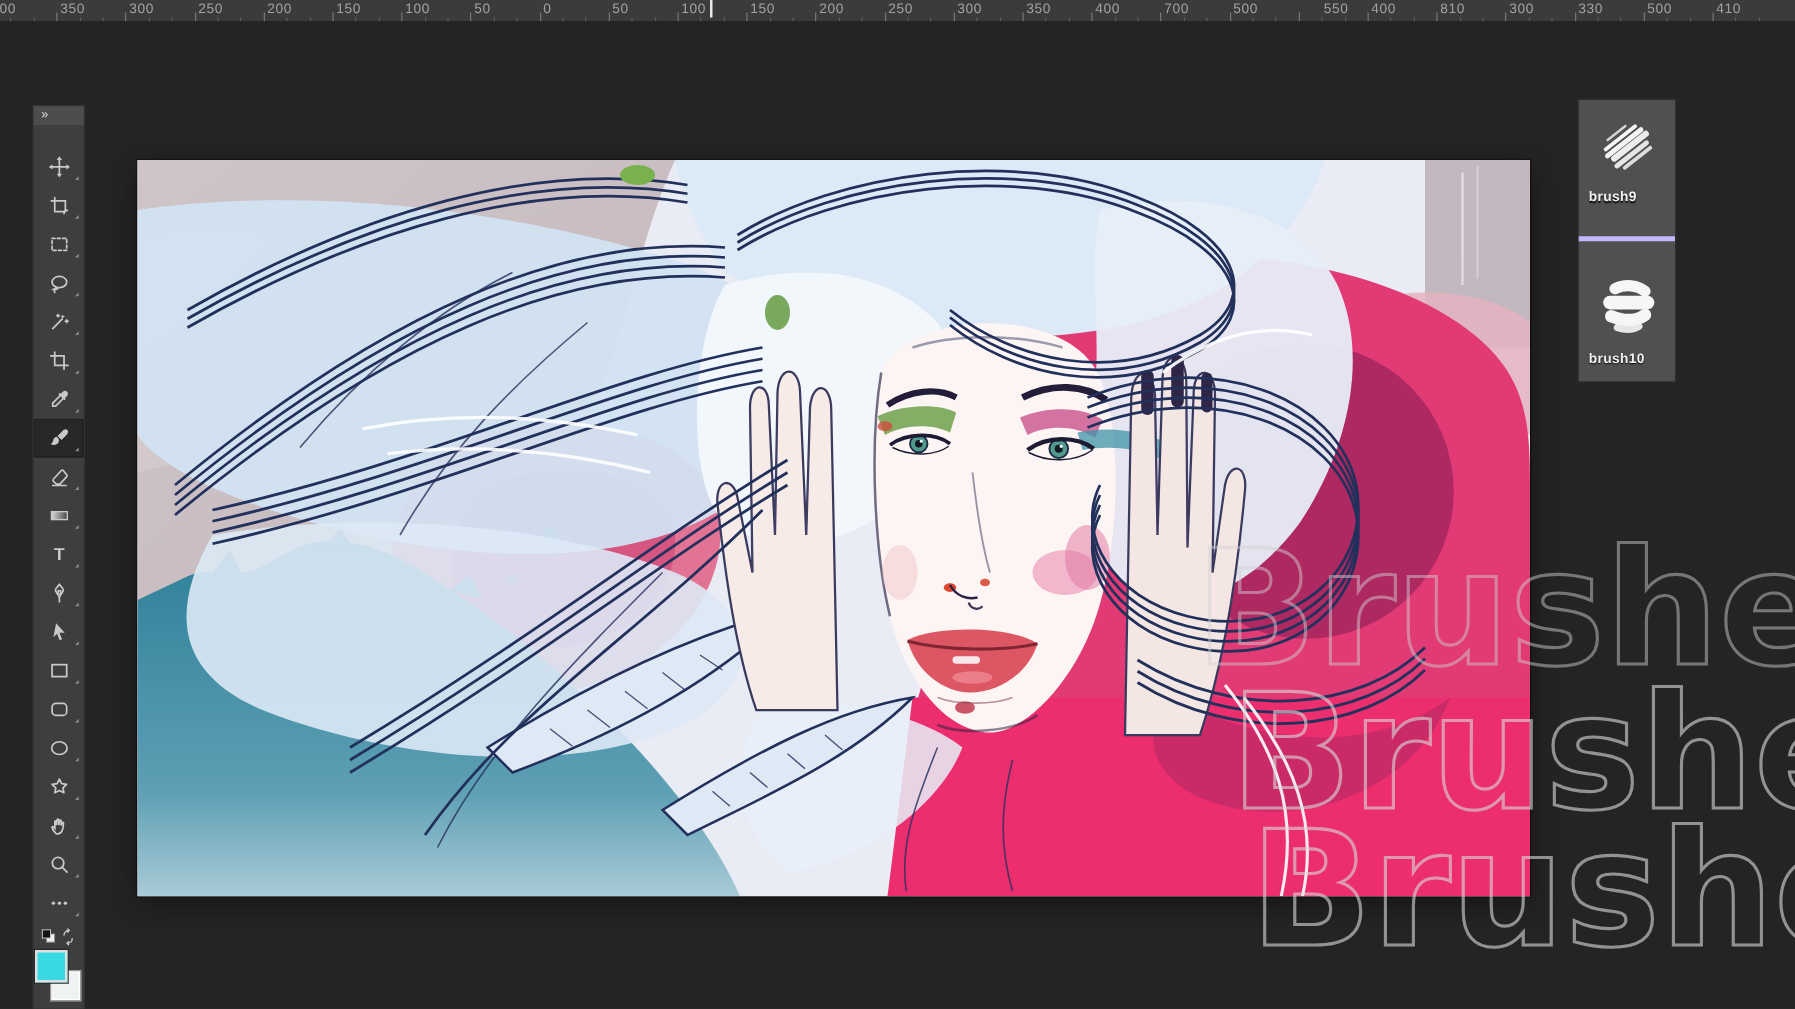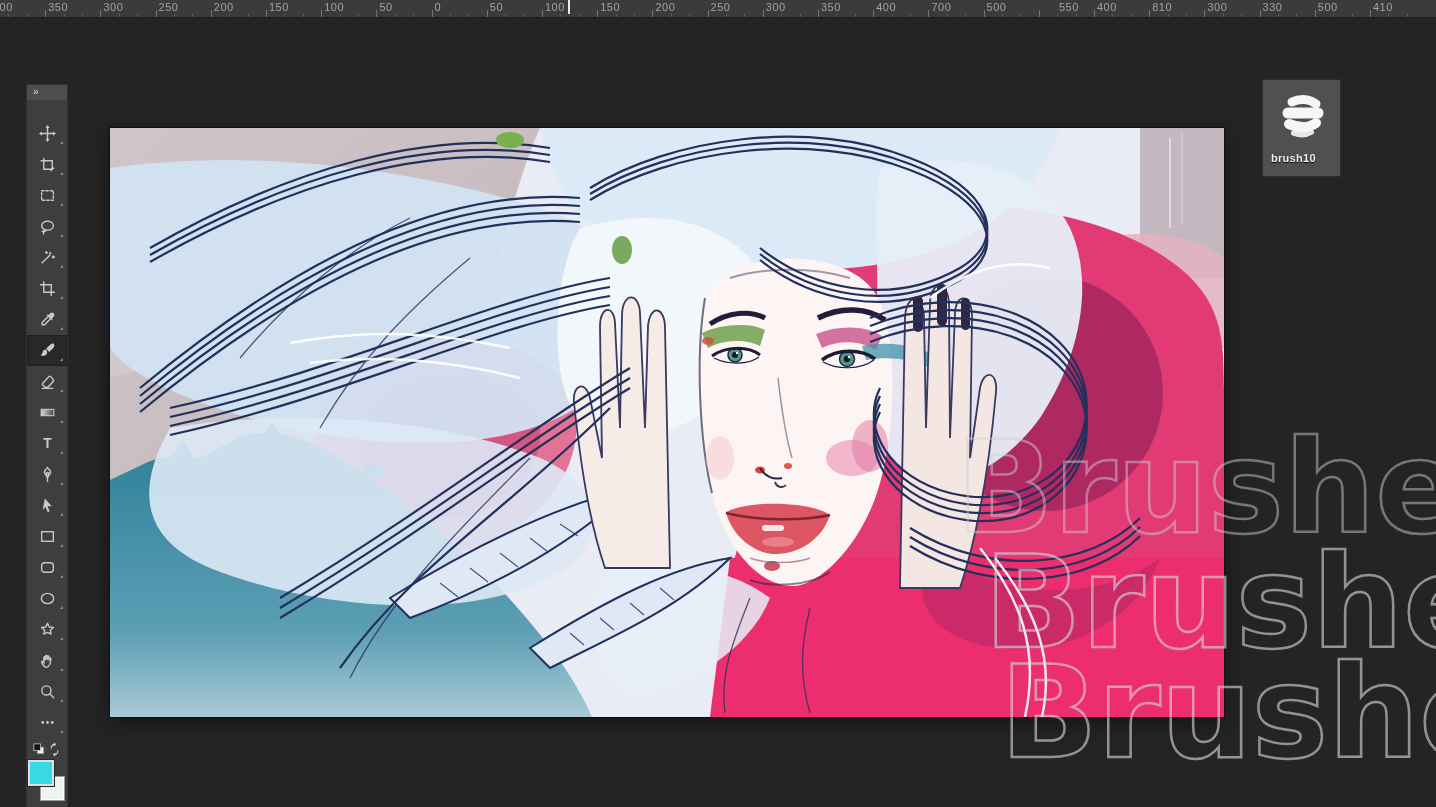--- a/index.html
+++ b/index.html
@@ -40,21 +40,21 @@
   
   #canvas { position:absolute; left:110px; top:128px; width:1114px; height:589px;
             background:#e9ecf5; box-shadow:0 0 0 1px rgba(0,0,0,.4), 0 6px 22px rgba(0,0,0,.45);
             z-index:10; cursor:crosshair; }
   #canvas svg { display:block; width:100%; height:100%; }
 
   
   #brush-panel { position:absolute; left:1263px; top:80px; width:77px;
                  background:#505050; box-shadow:0 0 0 1px #2e2e2e; z-index:30; padding:4px 0 6px 0; }
   .brush-item { padding:2px 8px 6px 8px; cursor:pointer; }
-  .brush-item + .brush-item { border-top:2px solid #c4b5fd; margin-top:9px; padding-top:5px; }
+  .brush-item + .brush-item { border-top:4px solid #c4b5fd; margin-top:19px; padding-top:22px; }
   .brush-thumb { display:block; width:60px; height:62px; margin:0 auto; }
   .brush-label { display:block; font-size:11px; font-weight:bold; color:#f1f1f1;
                  text-shadow:0 1px 1px #000; margin-top:4px; letter-spacing:.3px; }
 
   
   .wm-row { position:absolute; z-index:20; white-space:nowrap; pointer-events:none;
             font:bold 128px/1 "DejaVu Sans",sans-serif; color:transparent;
             -webkit-text-stroke:2.5px rgba(214,214,214,.62); letter-spacing:0; }
   .wm-row:nth-child(1) { left:956px;  top:424px; -webkit-text-stroke-color:rgba(210,210,210,.48); }
   .wm-row:nth-child(2) { left:984px;  top:539px; }
@@ -328,20 +328,33 @@
         <path d="M885 430 C925 480 945 530 932 589"></path>
       </g>
       <ellipse cx="400" cy="12" rx="14" ry="8" fill="#79b14c"></ellipse>
       <ellipse cx="512" cy="122" rx="10" ry="14" fill="#6ca04a" opacity=".9"></ellipse>
     </svg>
   </div>
 
   <div id="brush-panel">
       <div class="brush-item">
         <svg class="brush-thumb" viewBox="0 0 60 62">
+          <g transform="rotate(-38 30 30)" stroke="#f5f5f5" stroke-linecap="round" fill="none">
+            <path d="M20 17h18" stroke-width="2" opacity=".8"></path>
+            <path d="M14 22h30" stroke-width="3"></path>
+            <path d="M12 27h34" stroke-width="4"></path>
+            <path d="M15 32h32" stroke-width="5" opacity=".95"></path>
+            <path d="M13 38h30" stroke-width="4" opacity=".9"></path>
+            <path d="M17 43h26" stroke-width="3" opacity=".85"></path>
+          </g>
+        </svg>
+        <span class="brush-label">brush9</span>
+      </div>
+      <div class="brush-item">
+        <svg class="brush-thumb" viewBox="0 0 60 62">
           <g stroke="#f6f6f6" stroke-linecap="round" fill="none">
             <path d="M20 16c8-4 18-3 24 2" stroke-width="9"></path>
             <path d="M16 27h30" stroke-width="11"></path>
             <path d="M17 38c10 4 20 4 27-1" stroke-width="10"></path>
             <path d="M22 47c6 2 12 2 17-1" stroke-width="6" opacity=".9"></path>
           </g>
         </svg>
         <span class="brush-label">brush10</span>
       </div>
     </div>

